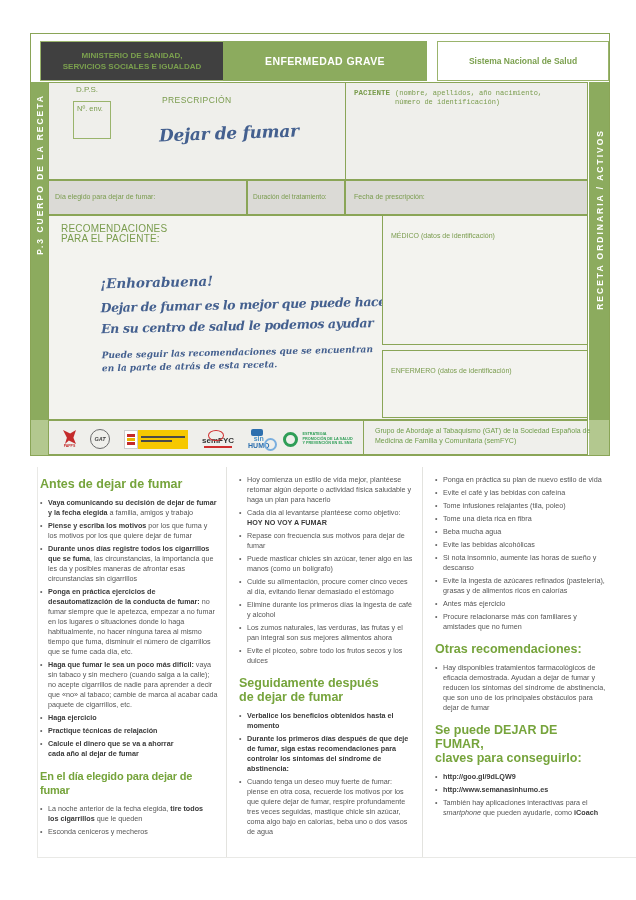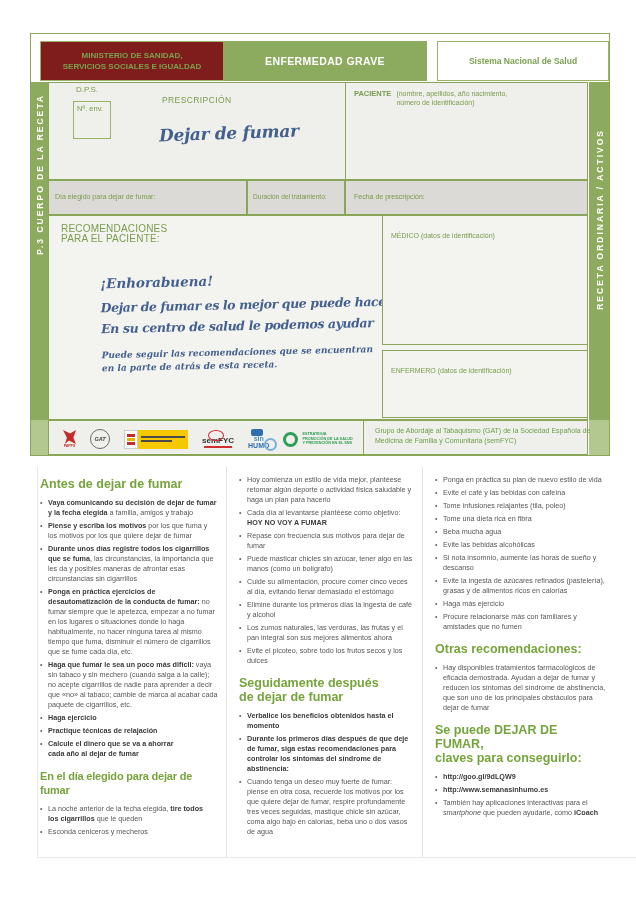--- a/index.html
+++ b/index.html
@@ -5,21 +5,21 @@
   html,body{margin:0;padding:0;}
   body{
     width:636px;height:900px;position:relative;background:#ffffff;
     font-family:"Liberation Sans",sans-serif;color:#444;overflow:hidden;
   }
   
   .receta{position:absolute;left:30px;top:33px;width:578px;height:421px;
     border:1px solid #8aa557;background:#fff;}
   .hdr-box{position:absolute;top:7px;height:40px;box-sizing:border-box;
     display:flex;align-items:center;justify-content:center;text-align:center;}
-  .hdr-ministry{left:9px;width:184px;background:#7f1d1d;border:1px solid #9ab46c;
+  .hdr-ministry{left:9px;width:184px;background:#404040;border:1px solid #9ab46c;
     color:#7ba04e;font-size:8px;font-weight:700;line-height:11px;justify-content:center;}
   .hdr-banner{left:192px;width:204px;background:#8cab5e;color:#fff;
     font-size:10.5px;font-weight:700;letter-spacing:.4px;}
   .hdr-sns{left:406px;width:172px;background:#fff;border:1px solid #9ab46c;
     color:#7ba04e;font-size:8.5px;font-weight:700;}
   .strip{position:absolute;top:48px;width:18px;height:338px;background:#8cab5e;}
   .strip-tail{position:absolute;top:386px;width:18px;height:35px;background:#b3c88f;}
   .strip-left{left:0;} .strip-right{right:0;width:20px;} .strip-tail-r{width:20px;right:0;}
   .strip-txt{position:absolute;writing-mode:vertical-rl;transform:rotate(180deg);
     color:#fff;font-size:8.5px;letter-spacing:2px;font-weight:600;white-space:nowrap;}
@@ -29,21 +29,21 @@
   .lbl{color:#7a9c4e;font-size:7px;line-height:9px;}
   .r1l{left:17px;top:48px;width:298px;height:98px;}
   .r1r{left:314px;top:48px;width:243px;height:98px;padding:6px 8px;}
   .dps{position:absolute;left:27px;top:2px;font-size:8px;color:#7a9c4e;}
   .envbox{position:absolute;left:24px;top:18px;width:38px;height:38px;
     border:1px solid #9ab46c;font-size:7.5px;color:#7a9c4e;padding:2px 0 0 3px;box-sizing:border-box;}
   .presc{position:absolute;left:68px;top:12px;font-size:8.5px;color:#7a9c4e;letter-spacing:.4px;padding-left:45px;}
   .hw{font-family:"DejaVu Serif",serif;font-style:italic;color:#44608f;}
   .presc-value{position:absolute;left:110px;top:40px;font-size:17px;font-weight:700;
     transform:rotate(-2deg);letter-spacing:-.3px;}
-  .pac-line{display:flex;gap:5px;}
+  .pac-line{display:flex;gap:5px;font-family:Liberation Mono, monospace;}
   .pac-name{font-size:7.5px;font-weight:700;color:#7a9c4e;}
   .r2a{left:17px;top:146px;width:199px;height:35px;background:#dbdad6;padding:4px 6px;}
   .r2b{left:216px;top:146px;width:98px;height:35px;background:#dbdad6;padding:4px 5px;}
   .r2b .lbl{font-size:6.6px;}
   .r2c{left:314px;top:146px;width:243px;height:35px;background:#dbdad6;padding:4px 8px;}
   .r3l{left:17px;top:181px;width:540px;height:205px;background:#f3f3ef;padding:8px 12px;}
   .r3medico{left:351px;top:181px;width:206px;height:130px;background:#f3f3ef;padding:8px 8px;}
   .r3enf{left:351px;top:316px;width:206px;height:68px;background:#f3f3ef;padding:8px 8px;}
   .reco-lbl{font-size:10px;color:#7a9c4e;line-height:10px;letter-spacing:.2px;}
   .hw-block{position:absolute;left:52px;top:55px;transform:rotate(-1.3deg);}
@@ -347,21 +347,21 @@
       <div class="bullet">
         <span class="dot">•</span>
         <span class="bt"><span>Si nota insomnio, aumente las horas de sueño y descanso</span></span>
       </div>
       <div class="bullet">
         <span class="dot">•</span>
         <span class="bt"><span>Evite la ingesta de azúcares refinados (pastelería), grasas y de alimentos ricos en calorías</span></span>
       </div>
       <div class="bullet">
         <span class="dot">•</span>
-        <span class="bt"><span>Haga más ejercicio</span></span>
+        <span class="bt"><span>Antes más ejercicio</span></span>
       </div>
       <div class="bullet">
         <span class="dot">•</span>
         <span class="bt"><span>Procure relacionarse más con familiares y amistades que no fumen</span></span>
       </div>
       <div class="col-heading">Otras recomendaciones:</div>
       <div class="bullet">
         <span class="dot">•</span>
         <span class="bt"><span>Hay disponibles tratamientos farmacológicos de eficacia demostrada. Ayudan a dejar de fumar y reducen los síntomas del síndrome de abstinencia, que son uno de los principales obstáculos para dejar de fumar</span></span>
       </div>

